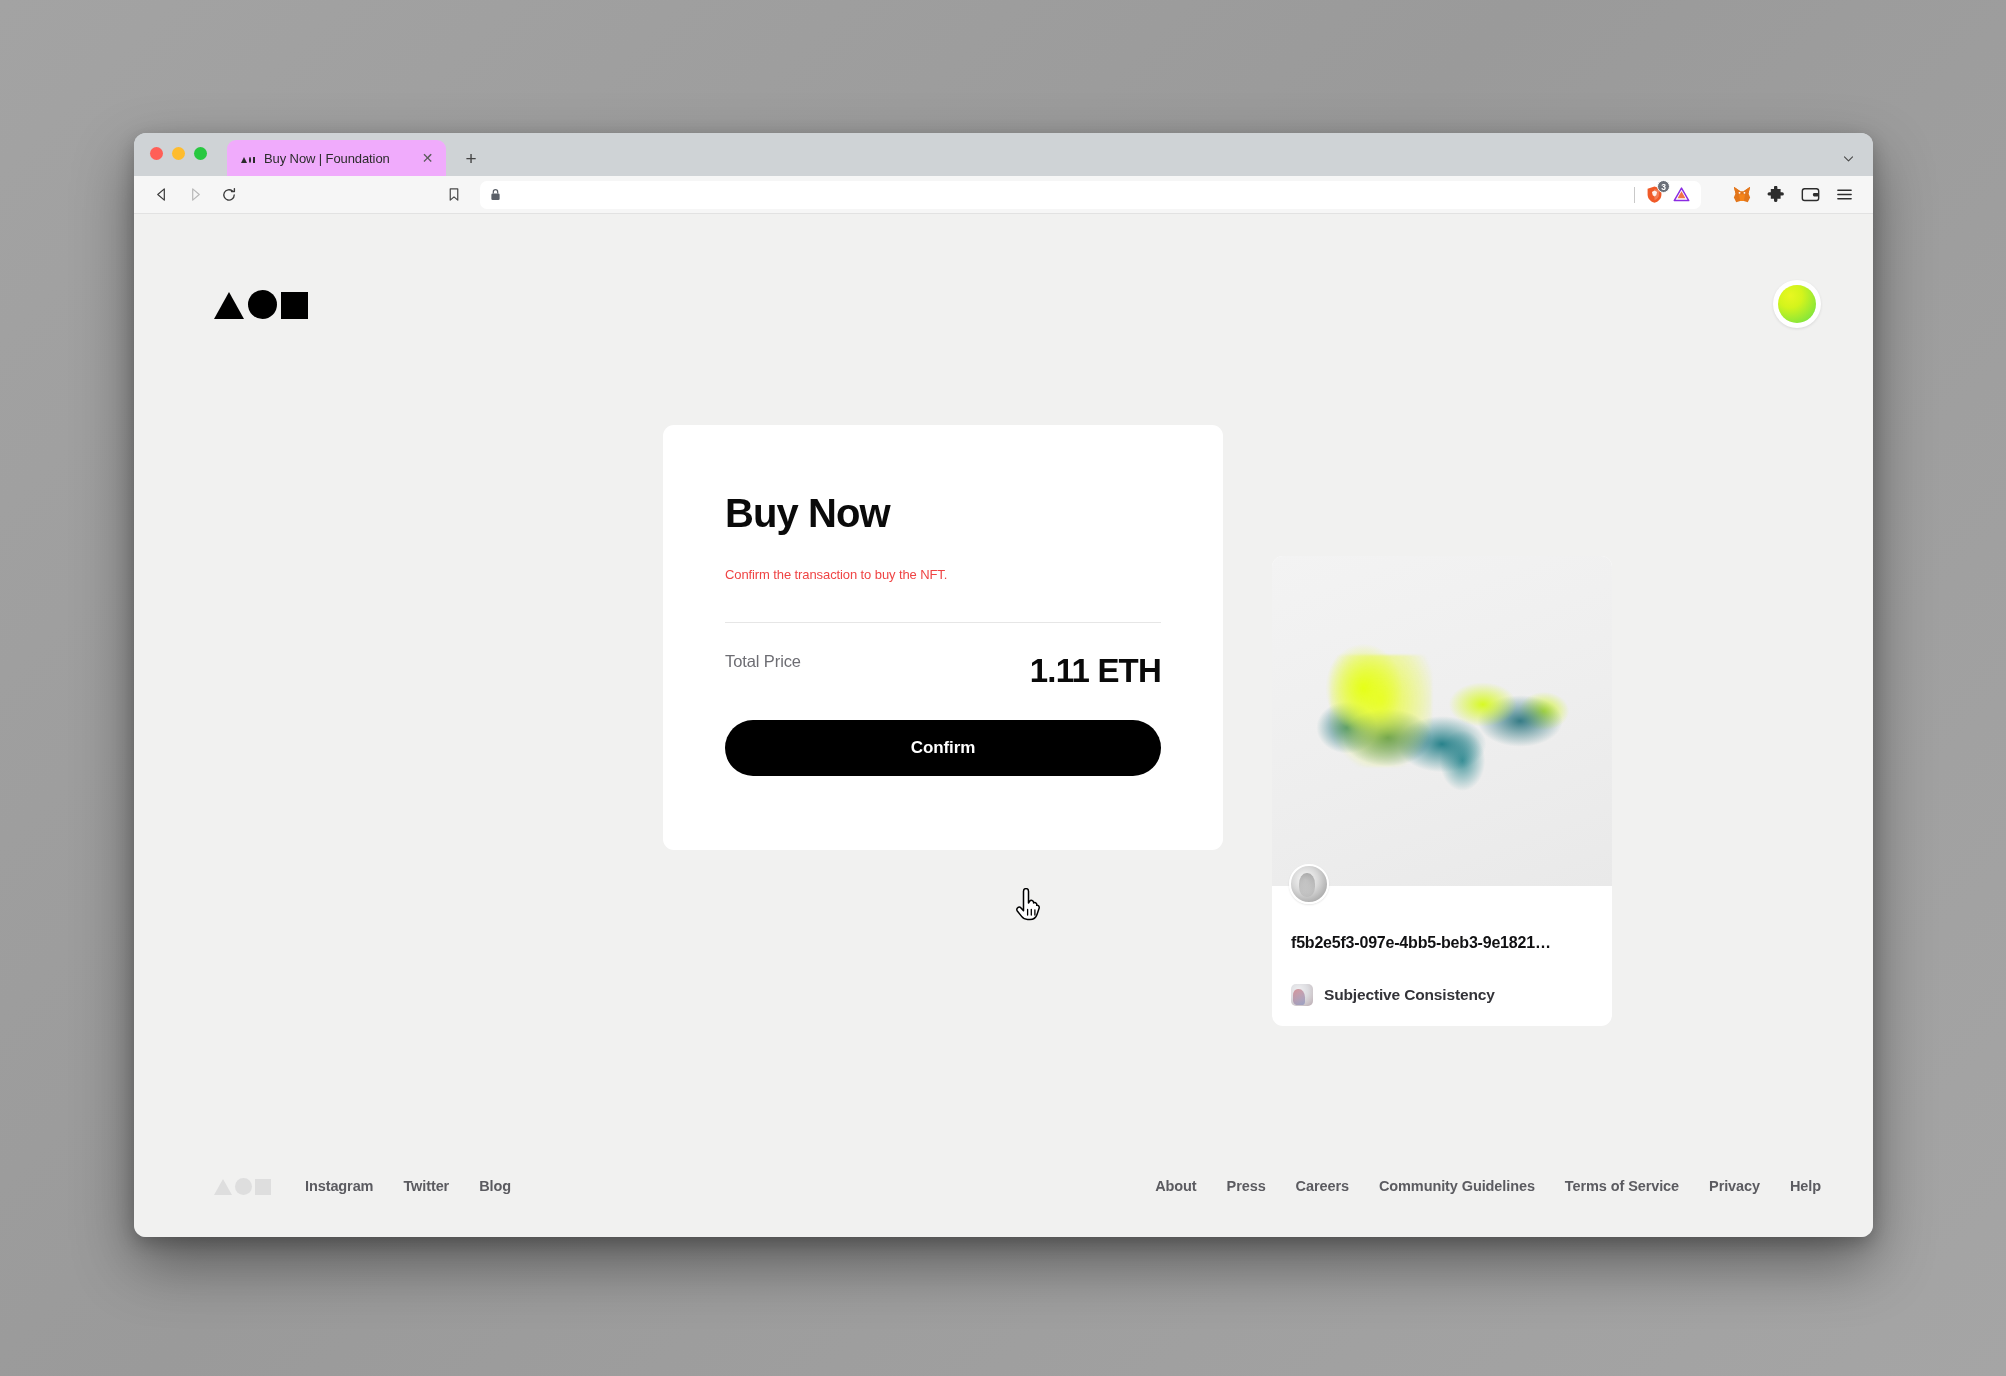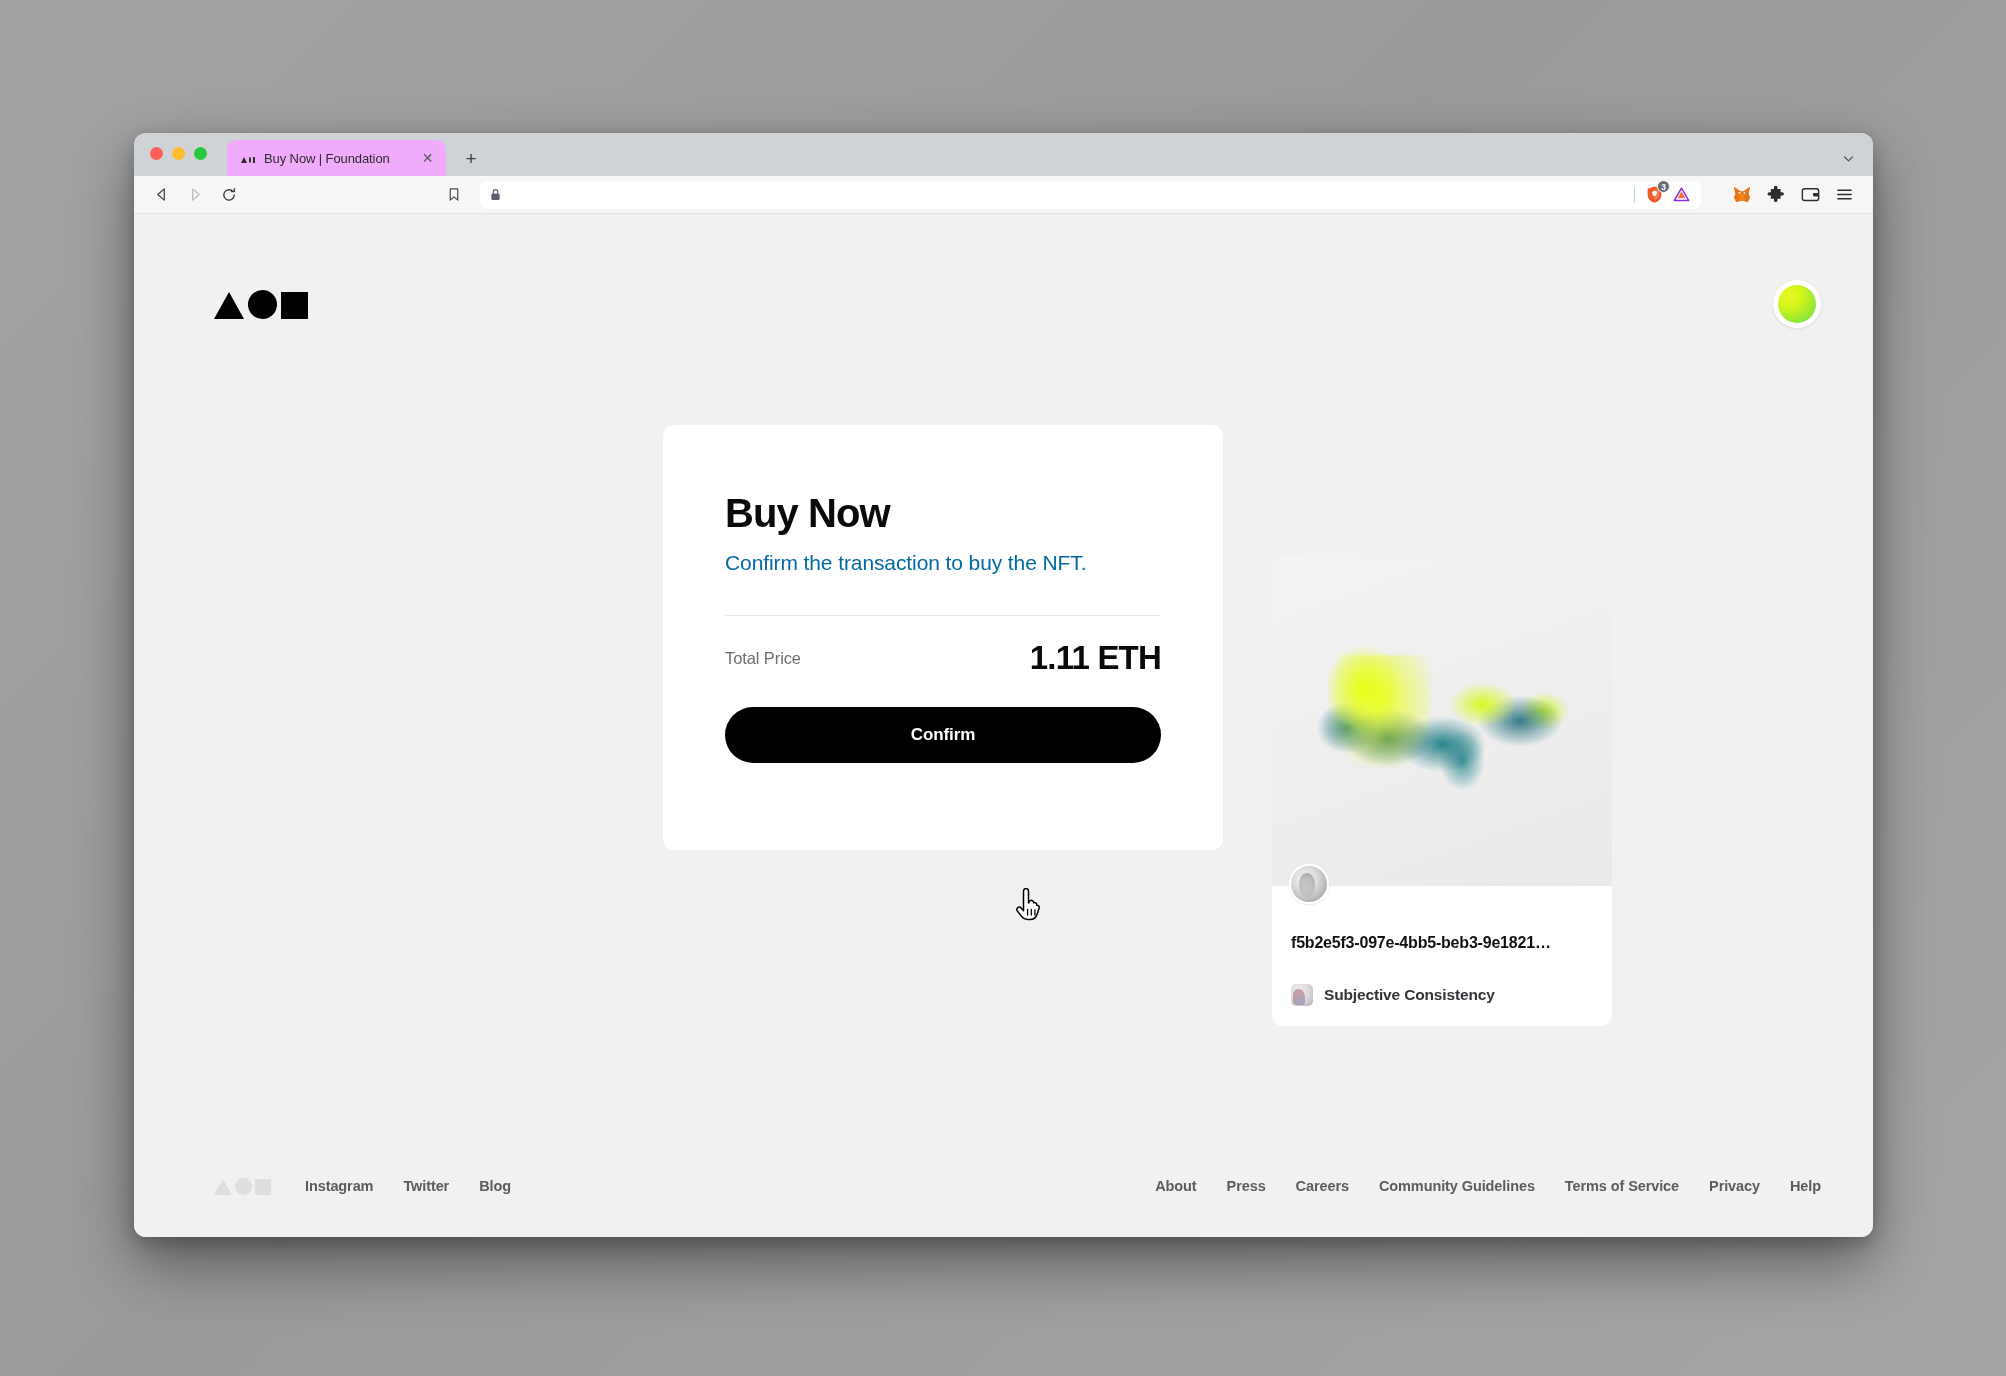--- a/index.html
+++ b/index.html
@@ -234,34 +234,34 @@
     padding: 66px 62px 0 62px;
   }
   .buy-title {
     font-size: 40px;
     font-weight: bold;
     color: #0a0a0a;
     letter-spacing: -0.9px;
     line-height: 1.1;
   }
   .buy-sub {
-    margin-top: 16px;
-    font-size: 21px;
-    color: #0369a1;
+    margin-top: 32px;
+    font-size: 13px;
+    color: #ef4444;
     letter-spacing: -0.1px;
   }
   .divider {
     margin-top: 40px;
     height: 1px;
     background: #e6e6e6;
   }
   .price-row {
-    margin-top: 23px;
-    display: flex;
-    align-items: center;
+    margin-top: 29px;
+    display: flex;
+    align-items: flex-start;
     justify-content: space-between;
   }
   .price-label {
     font-size: 16.5px;
     color: #6d6d73;
     letter-spacing: -0.1px;
   }
   .price-value {
     font-size: 33px;
     font-weight: bold;

